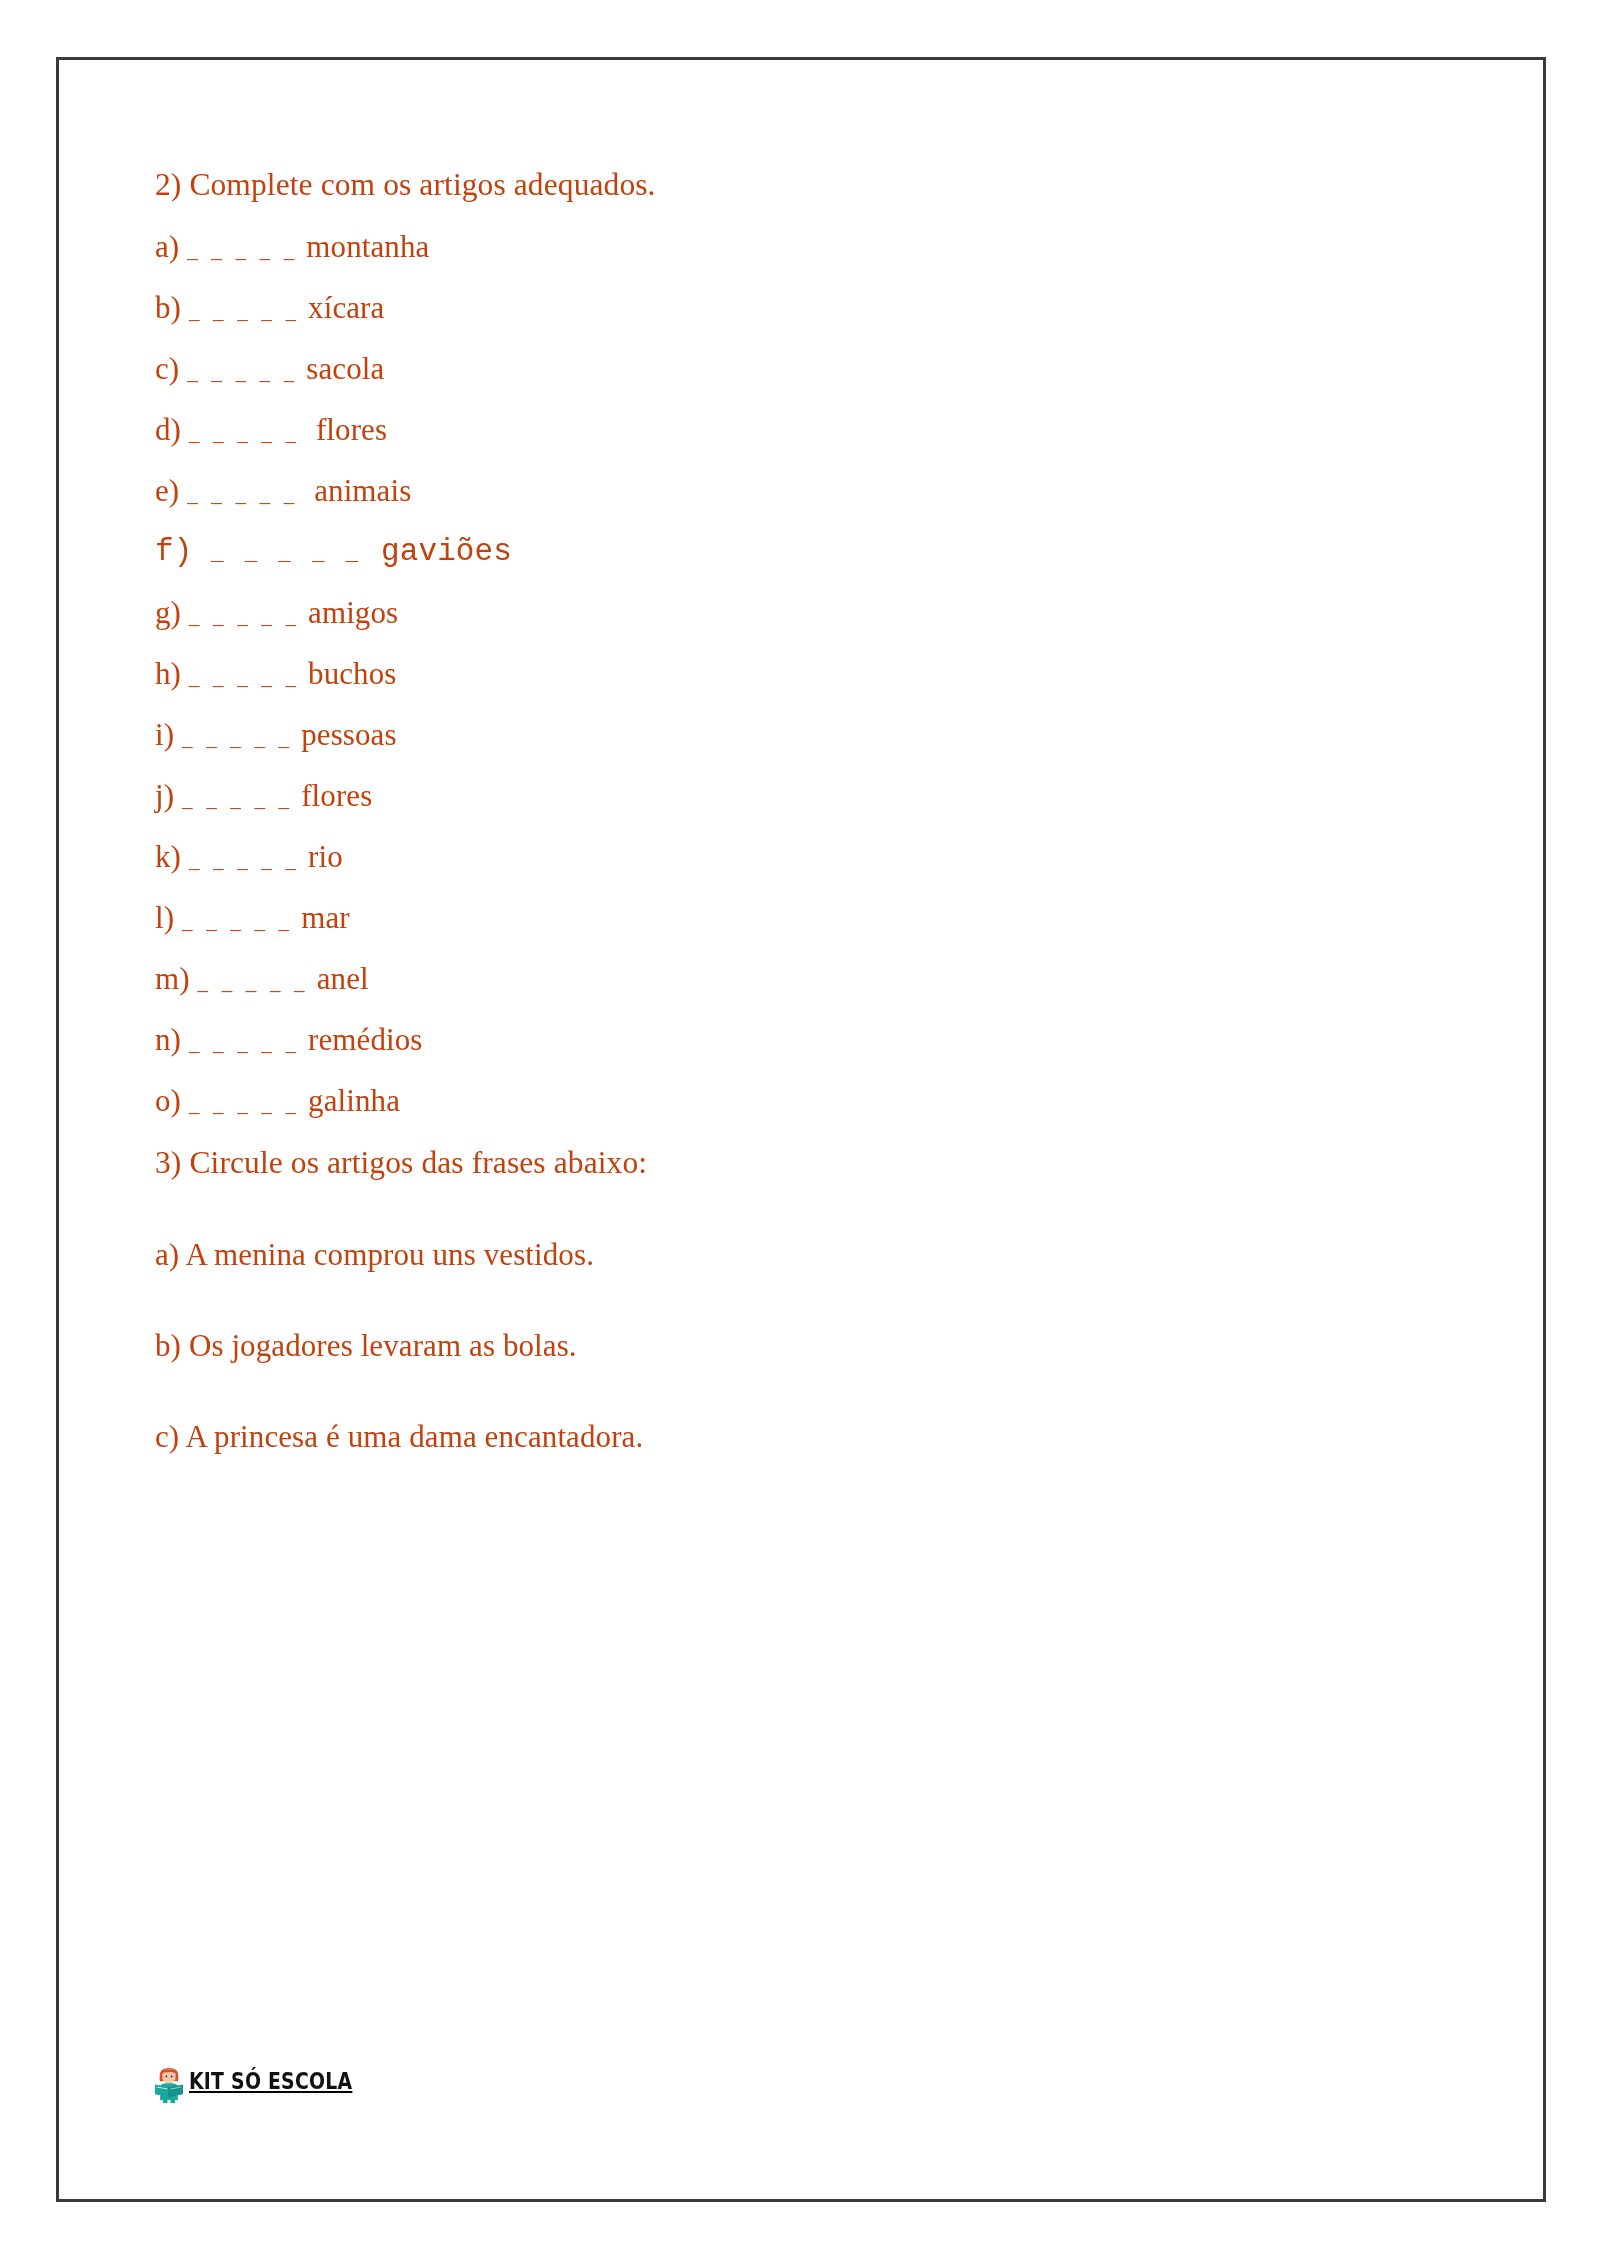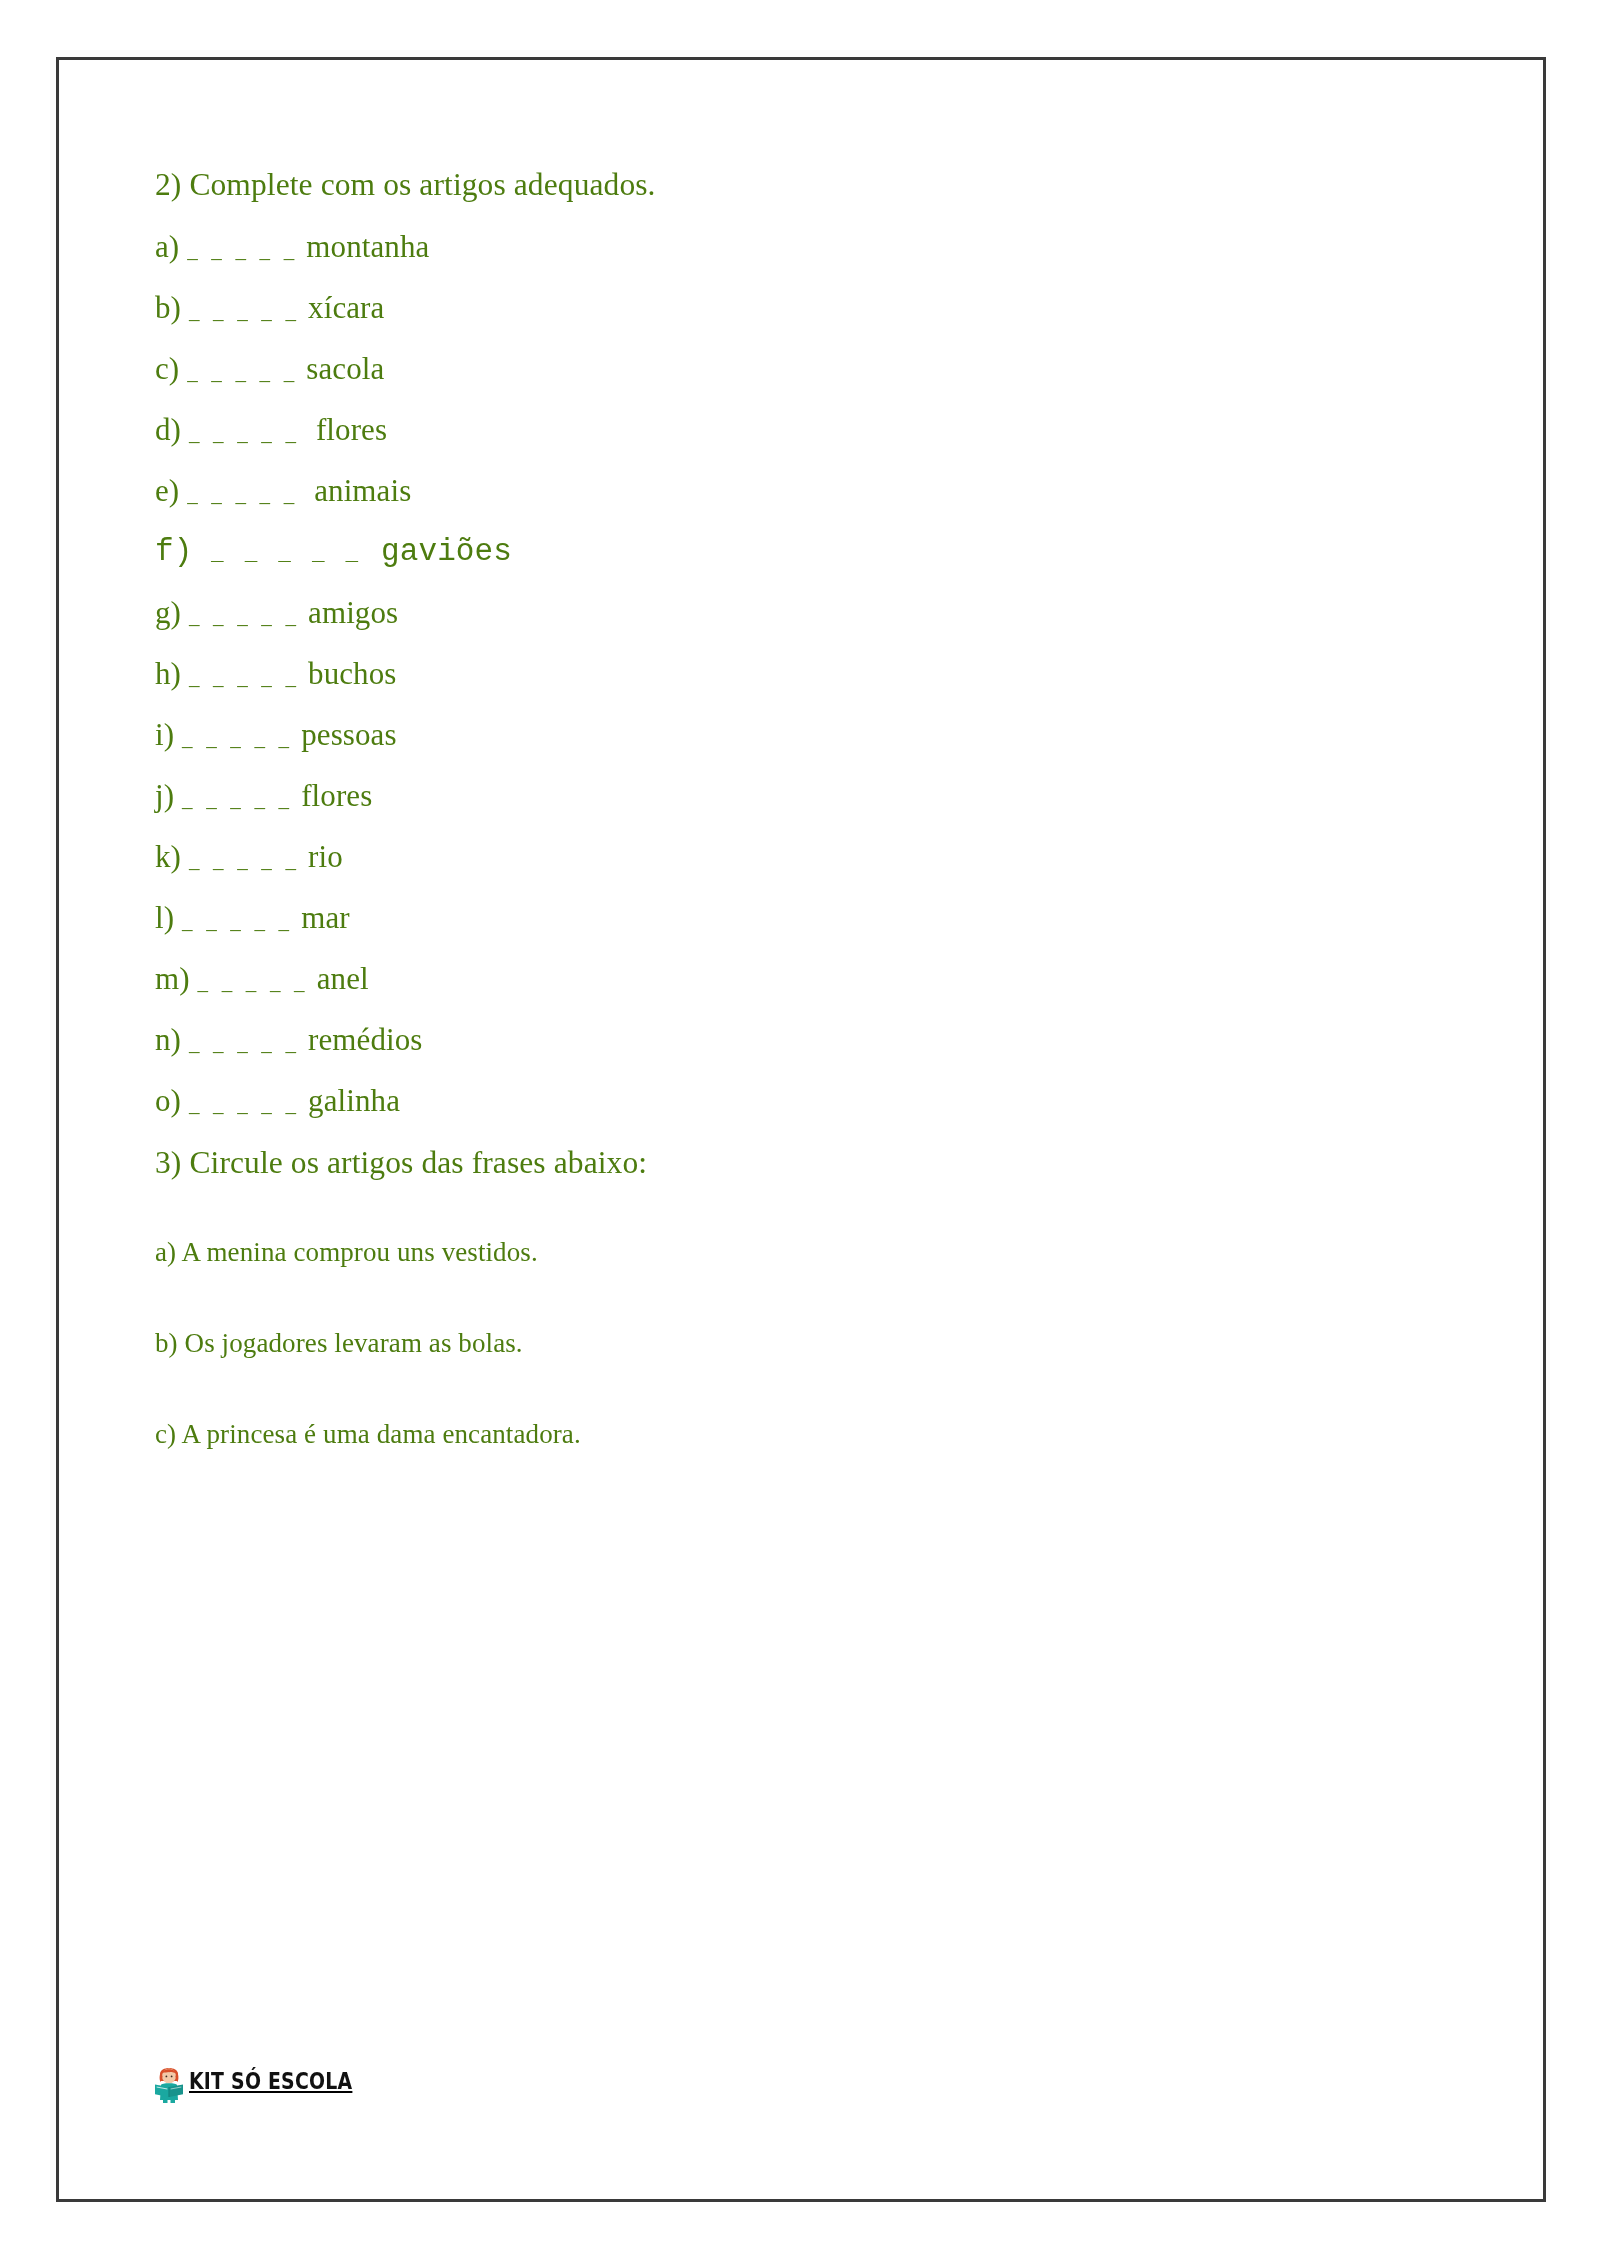--- a/index.html
+++ b/index.html
@@ -42,37 +42,37 @@
     position: absolute;
     left: 155px;
     top: 57px;
     width: 1330px;
   }
 
   .qline {
     position: absolute;
     left: 0;
     white-space: pre;
-    color: #4d7c0f;
+    color: #c2410c;
     font-size: 31px;
     line-height: 1;
     letter-spacing: 0.1px;
     font-family: "Liberation Serif", "DejaVu Serif", serif;
   }
 
   .heading {
     font-size: 31.5px;
   }
 
   .blank-item {
     font-size: 31px;
   }
 
   .sentence {
-    font-size: 27px;
+    font-size: 31px;
   }
 
   
   .blank {
     letter-spacing: 4.2px;
     font-size: 21px;
   }
 
   
   #brand-logo {

